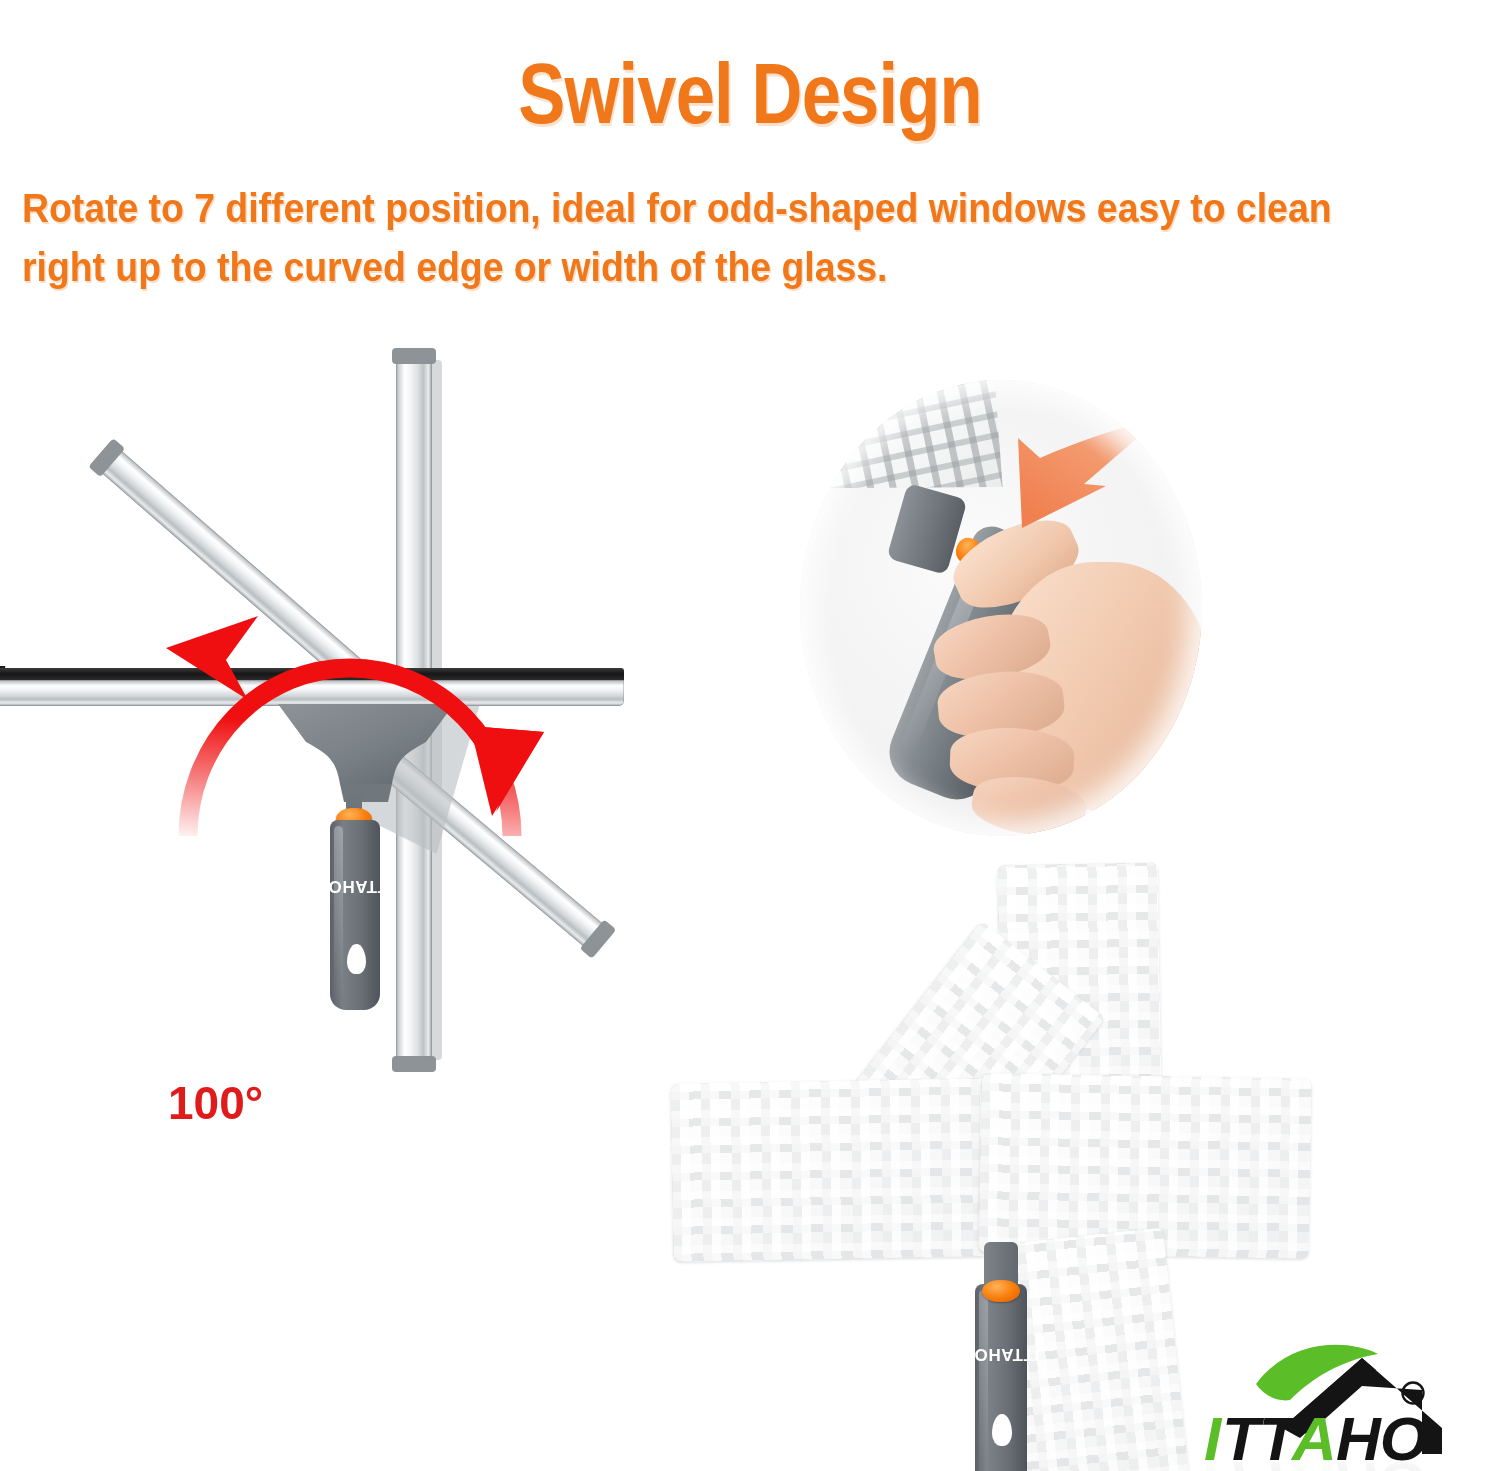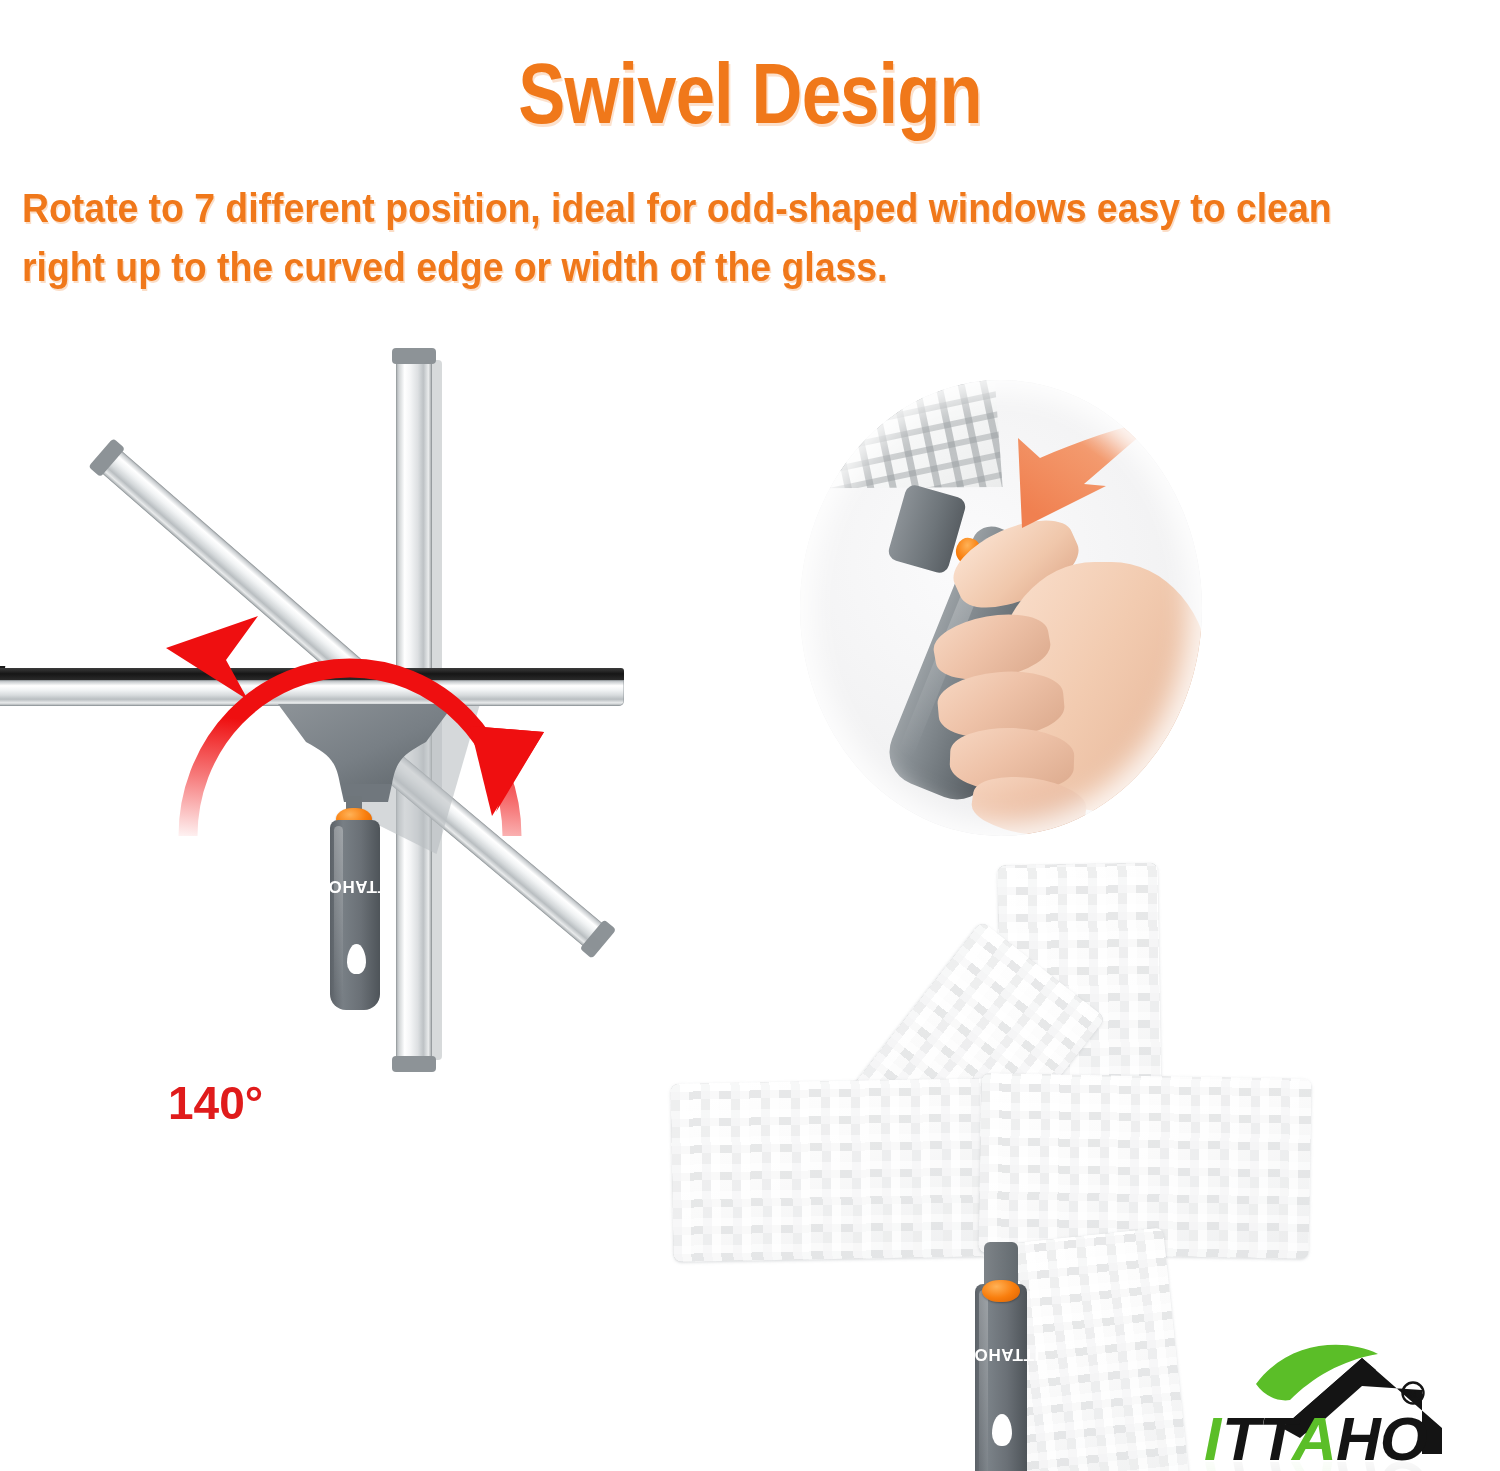--- a/index.html
+++ b/index.html
@@ -327,21 +327,21 @@
         <path d="M48 372
                  A 162 168 0 0 1 372 372" fill="none" stroke="url(#gArc)" stroke-width="19" stroke-linecap="butt"></path>
 
         <path d="M26 184 L118 152 L86 196 L108 236 Z" fill="#ef0f10"></path>
 
         <path d="M404 268 L330 262 L372 300 L356 348 Z" fill="#ef0f10"></path>
         <path d="M330 262 L404 268 L352 352 Z" fill="#ef0f10"></path>
       </svg>
     </div>
 
-    <div id="angle-label">140°</div>
+    <div id="angle-label">100°</div>
   </div>
 
   <div id="hand-photo">
     <div id="circle-pad">
       <div class="cloth"></div>
     </div>
     <div id="circle-neck"></div>
     <div id="circle-handle">
       <div class="hl2"></div>
     </div>

